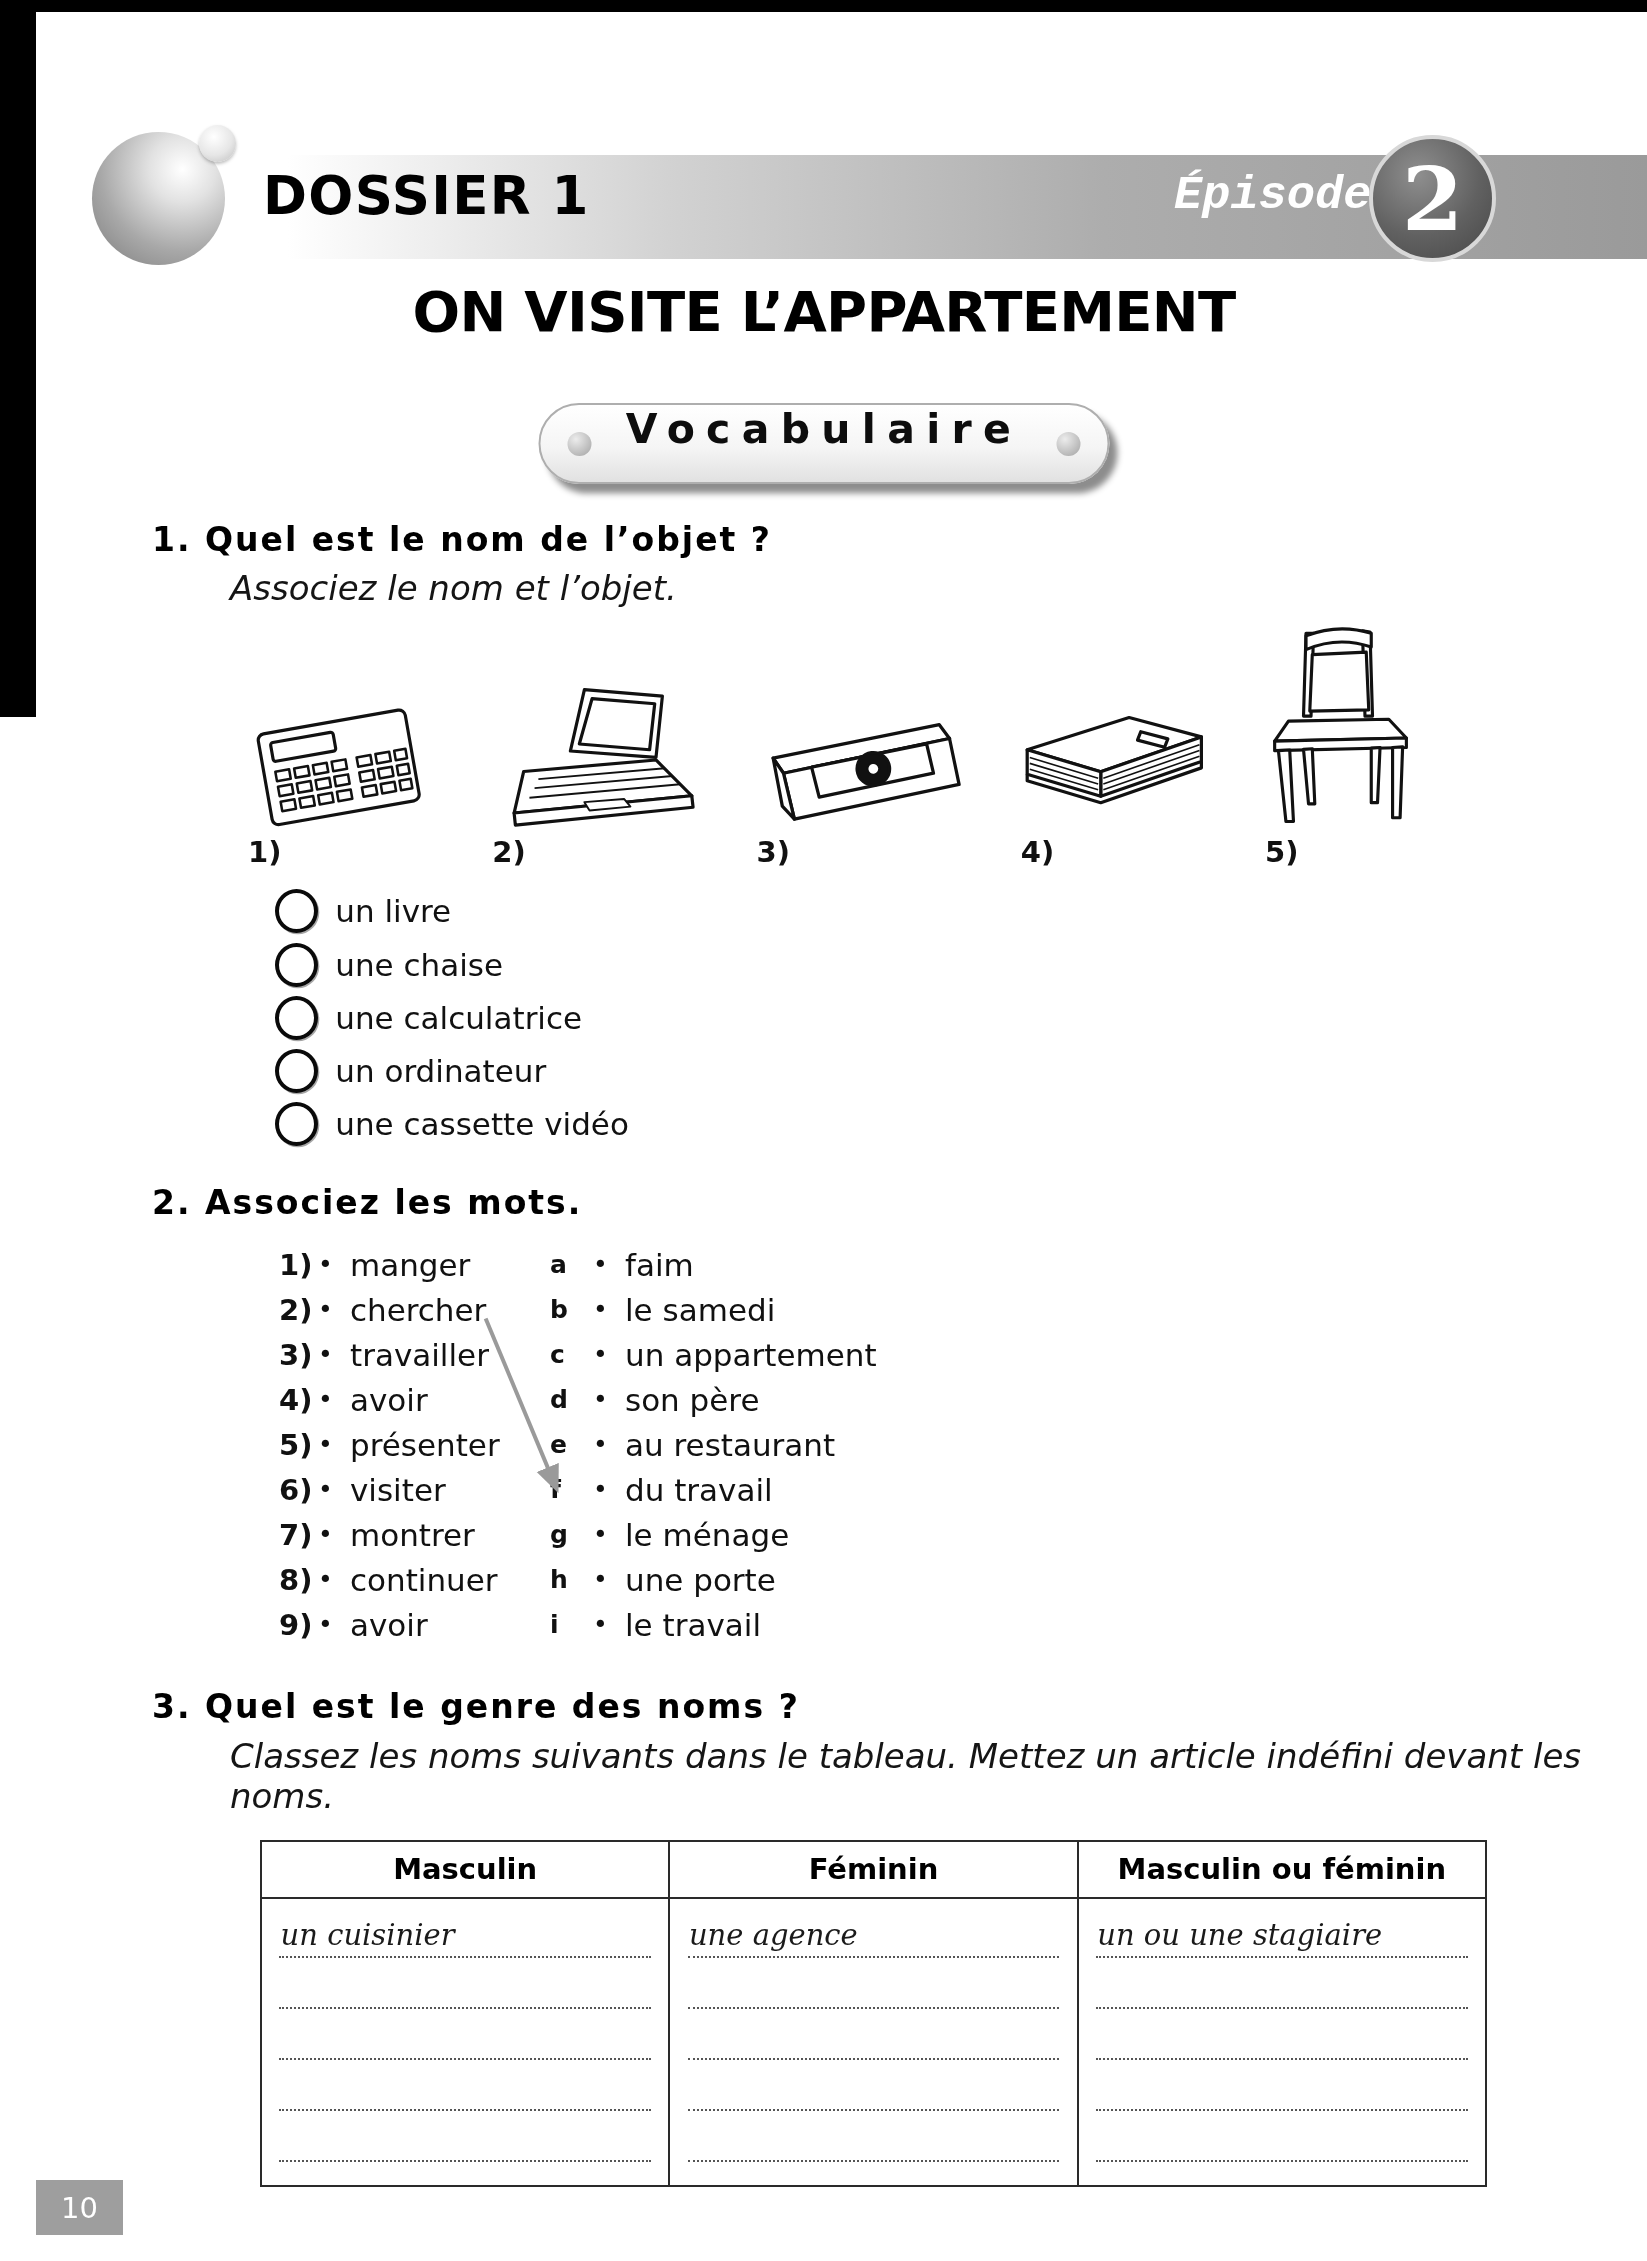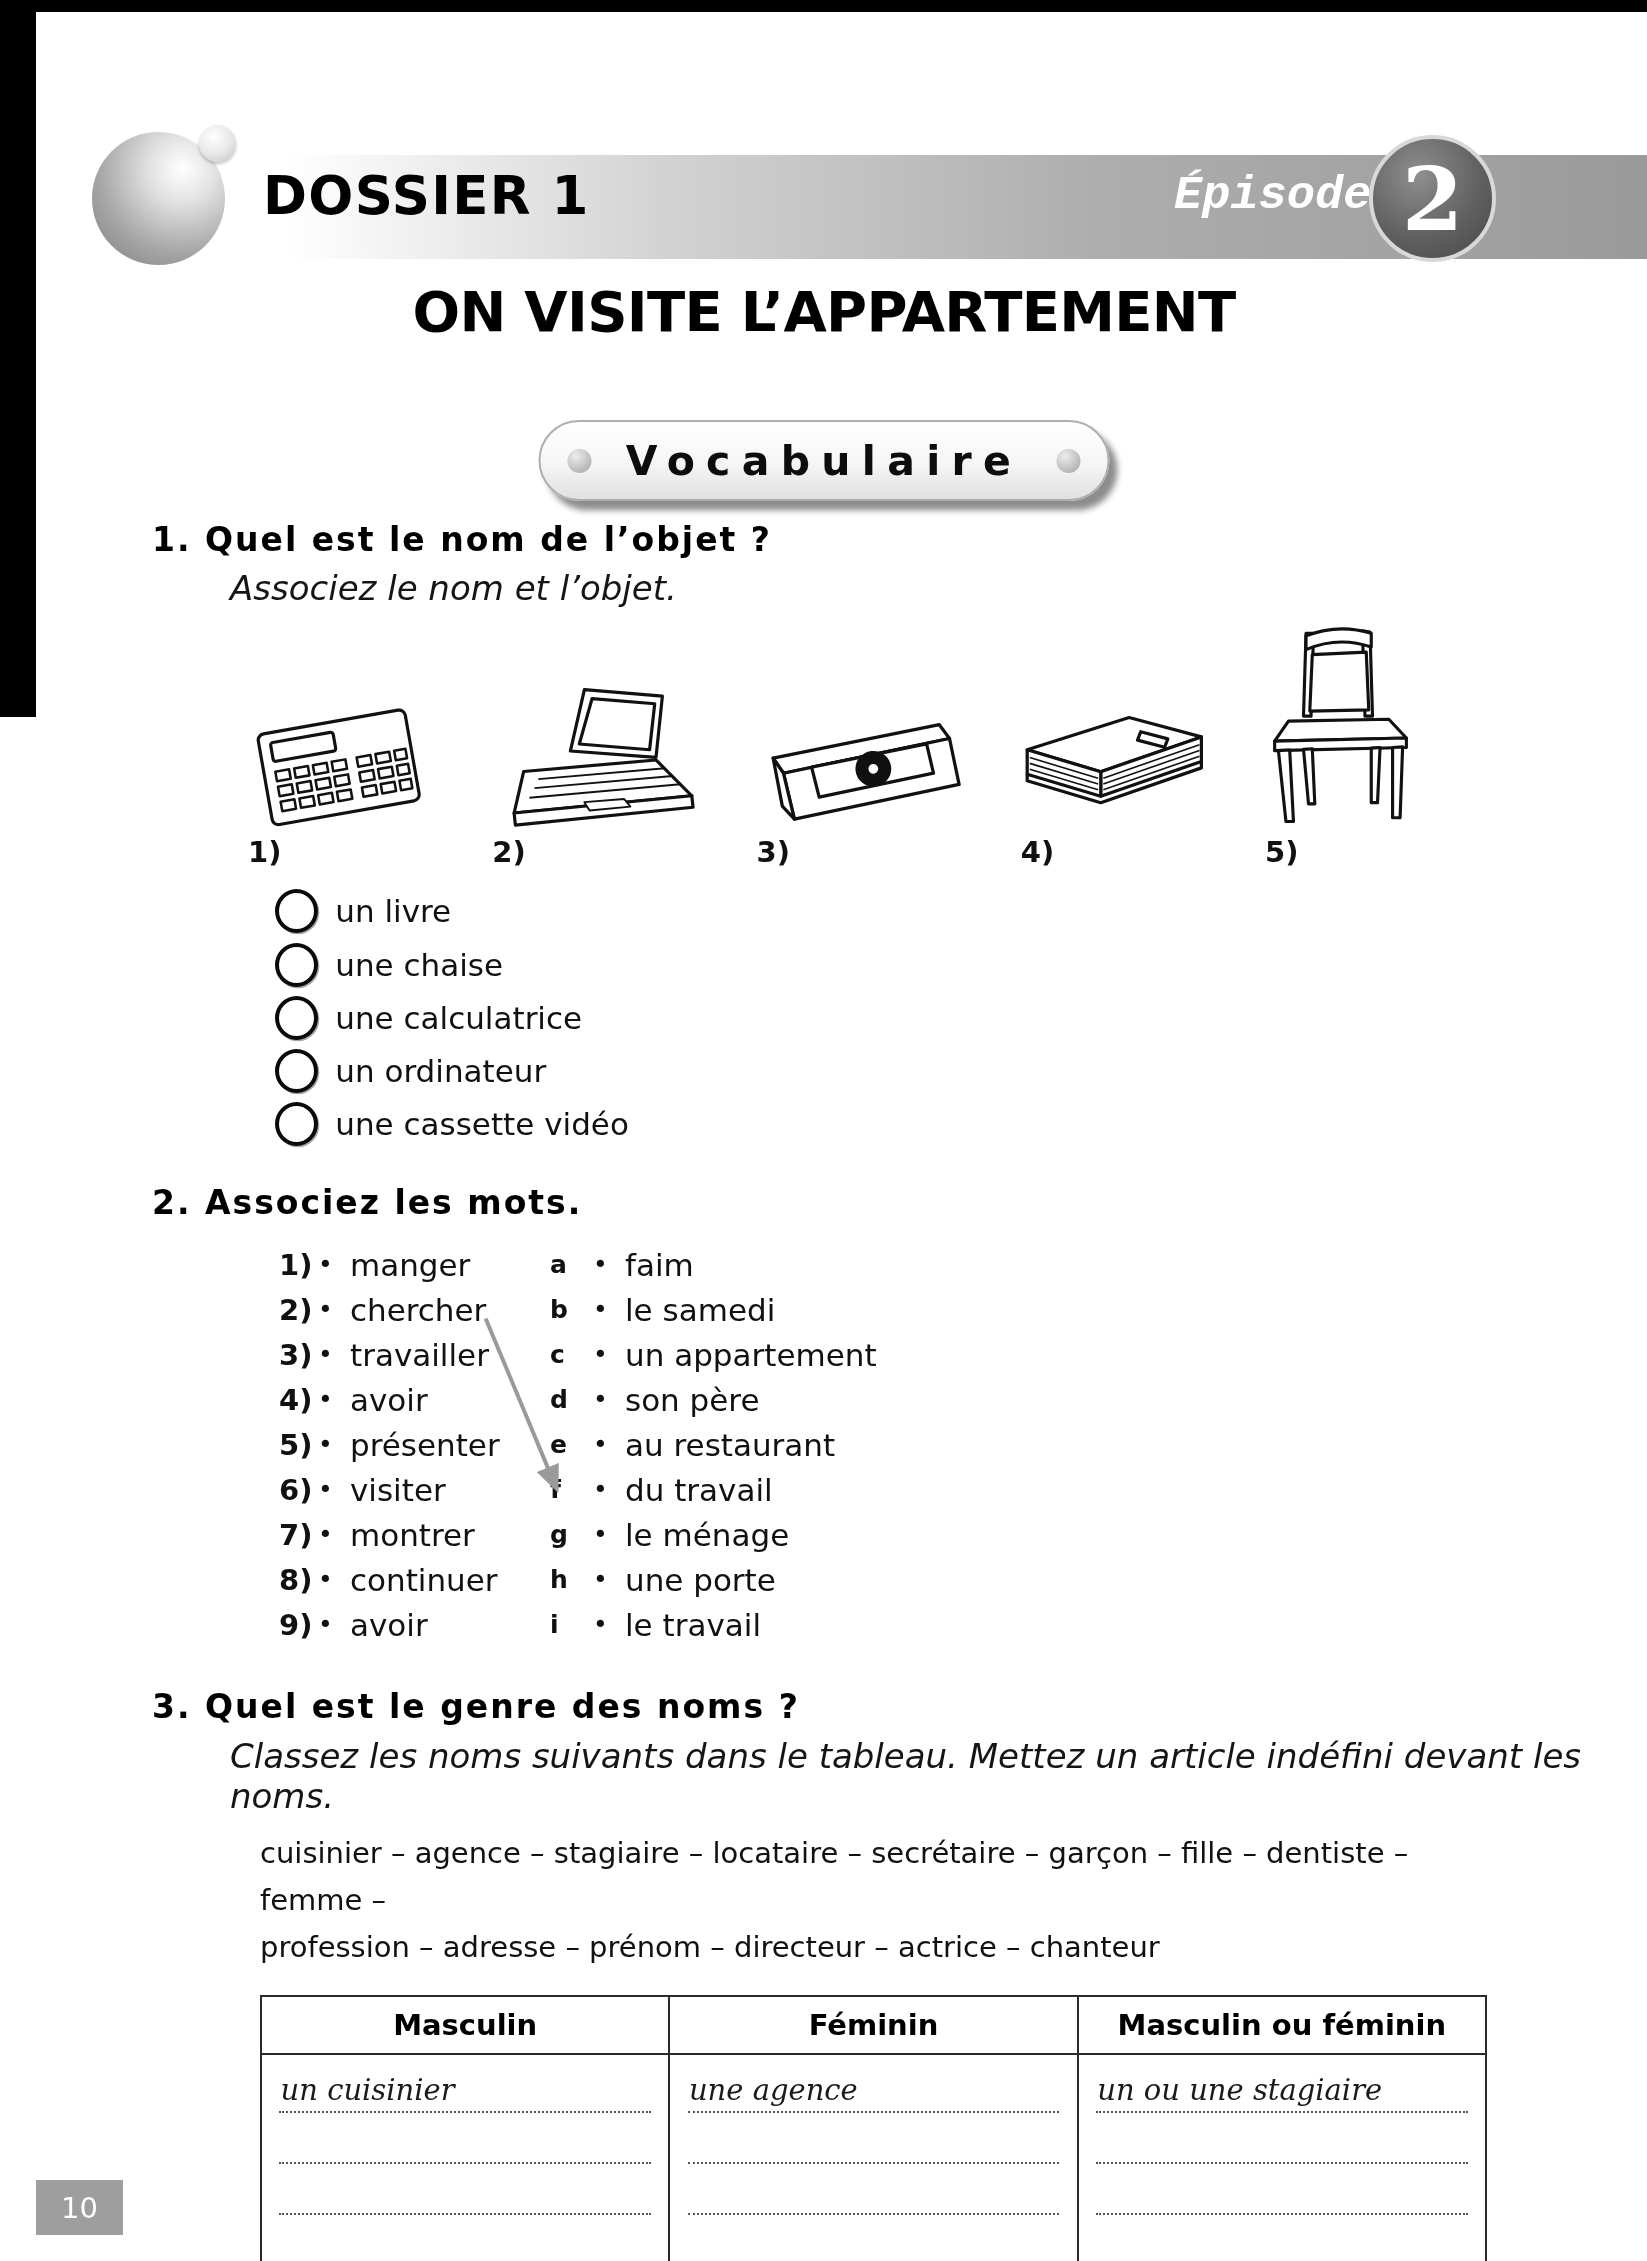--- a/index.html
+++ b/index.html
@@ -38,25 +38,25 @@
     border:4.7px solid #d8d8d8; display:flex; align-items:center; justify-content:center;
   }
   .episode-num span {
     font-family:"DejaVu Serif", serif; font-weight:700; font-size:88px; color:#ffffff; line-height:1;
   }
   .main-title {
     position:absolute; top:279px; left:0; width:100%; text-align:center;
     font-size:56px; font-weight:900; letter-spacing:-0.7px; color:#000;
   }
   .banner {
-    position:absolute; top:420px; left:50%; transform:translateX(-50%);
+    position:absolute; top:403px; left:50%; transform:translateX(-50%);
     width:567px; height:77px; border-radius:41px;
     background:linear-gradient(180deg,#ffffff 0%,#f5f5f5 55%,#e1e1e1 100%);
     border:2px solid #aeaeae; box-shadow:8px 9.3px 6px #8d8d8d;
-    display:flex; align-items:center; justify-content:center;
+    display:flex; align-items:flex-start; justify-content:center;
   }
   .banner-text { font-size:41px; font-weight:800; letter-spacing:11.3px; color:#0d0d0d; }
   .banner-dot {
     position:absolute; top:50%; transform:translateY(-50%); width:24px; height:24px; border-radius:50%;
     background:radial-gradient(circle at 35% 30%, #ececec 0%, #a2a2a2 100%);
   }
   .banner-dot.left { left:27px; } .banner-dot.right { right:27px; }
 
   .content { position:absolute; top:520px; left:0; width:100%; }
   .section-title { margin:0 0 0 152px; font-size:33px; font-weight:800; letter-spacing:2px; color:#000; }
@@ -342,24 +342,20 @@
         <span class="m-word">avoir</span>
         <span class="m-letter">i</span>
         <span class="m-bullet">•</span>
         <span class="m-word">le travail</span>
       </div>
     </div>
 
     <div class="section-title s3">3. Quel est le genre des noms ?</div>
     <div class="instruction">Classez les noms suivants dans le tableau. Mettez un article indéfini devant les noms.</div>
 
-    <div class="word-bank">
-      <div>cuisinier – agence – stagiaire – locataire – secrétaire – garçon – fille – dentiste – femme –</div>
-      <div>profession – adresse – prénom – directeur – actrice – chanteur</div>
-    </div>
 
     <table class="genre-table">
       <thead>
         <tr>
           <th>Masculin</th>
           <th>Féminin</th>
           <th>Masculin ou féminin</th>
         </tr>
       </thead>
       <tbody>

